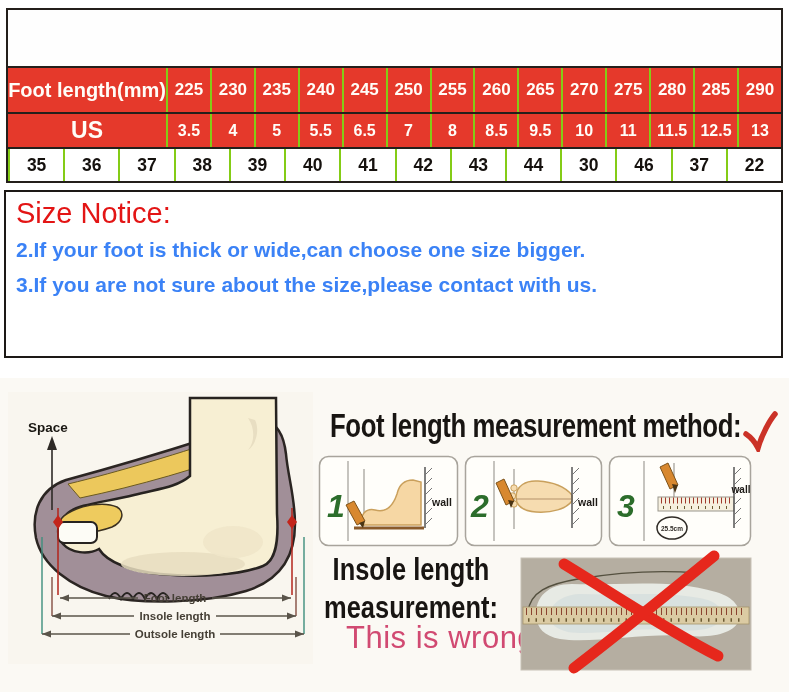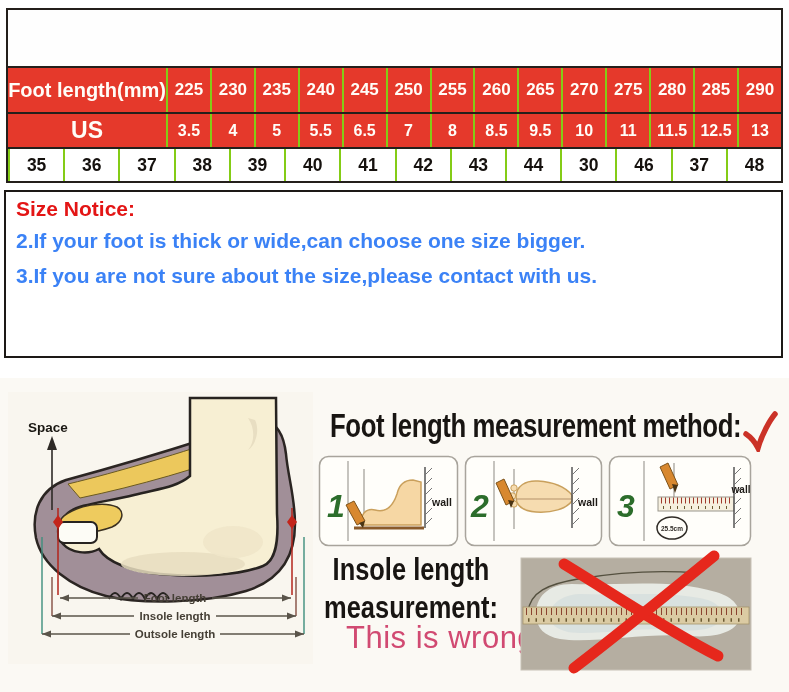--- a/index.html
+++ b/index.html
@@ -18,21 +18,21 @@
   .row-red.r1{height:46px;font-size:17px;font-weight:700;}
   .row-red.r1 .t-label{font-size:20px;}
   .row-red.r2{height:35px;font-size:16px;font-weight:700;text-align:center;}
   .row-red.r2 .t-label{font-size:23px;}
   .row-white{background:#ffffff;color:#15110e;height:34px;font-size:17.5px;font-weight:700;}
   .row-white .t-label{font-size:25px;}
 
   
   .notice-box{position:absolute;left:4px;top:190px;width:779px;height:168px;
               border:2.5px solid #1d1916;background:#ffffff;padding:3px 10px 0 10px;}
-  .n-title{font-size:21px;font-weight:700;color:#e31515;margin:2px 0 4px 0;}
+  .n-title{font-size:29px;font-weight:400;color:#e31515;margin:2px 0 4px 0;}
   .n-item{font-size:21px;font-weight:700;line-height:1.5;margin:0 0 3px 0;}
   .n-red{color:#e31515;}
   .n-black{color:#3b82f6;}
 
   
   .bottom-band{position:absolute;left:0;top:378px;width:789px;height:314px;background:#fbf9f4;}
   .diagram-svg{position:absolute;left:8px;top:392px;}
   .method-heading{position:absolute;left:330px;top:407px;font-size:33px;font-weight:700;
                   color:#181512;white-space:nowrap;transform:scaleX(0.78);transform-origin:0 0;
                   letter-spacing:-0.5px;}
@@ -98,21 +98,21 @@
       <div class="t-cell">38</div>
       <div class="t-cell">39</div>
       <div class="t-cell">40</div>
       <div class="t-cell">41</div>
       <div class="t-cell">42</div>
       <div class="t-cell">43</div>
       <div class="t-cell">44</div>
       <div class="t-cell">30</div>
       <div class="t-cell">46</div>
       <div class="t-cell">37</div>
-      <div class="t-cell">48</div>
+      <div class="t-cell">22</div>
     </div>
   </div>
 
   <div class="notice-box">
     <div class="n-title">Size Notice:</div>
     <p class="n-item n-black">2.If your foot is thick or wide,can choose one size bigger.</p>
     <p class="n-item n-black">3.If you are not sure about the size,please contact with us.</p>
   </div>
 
   <div class="bottom-band"></div>

